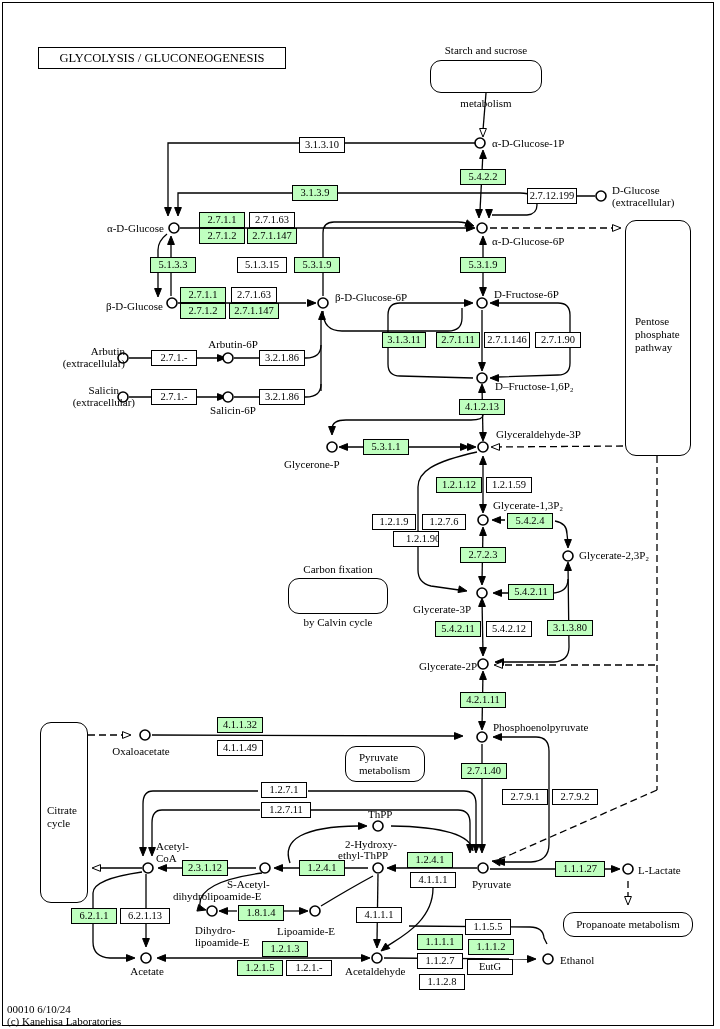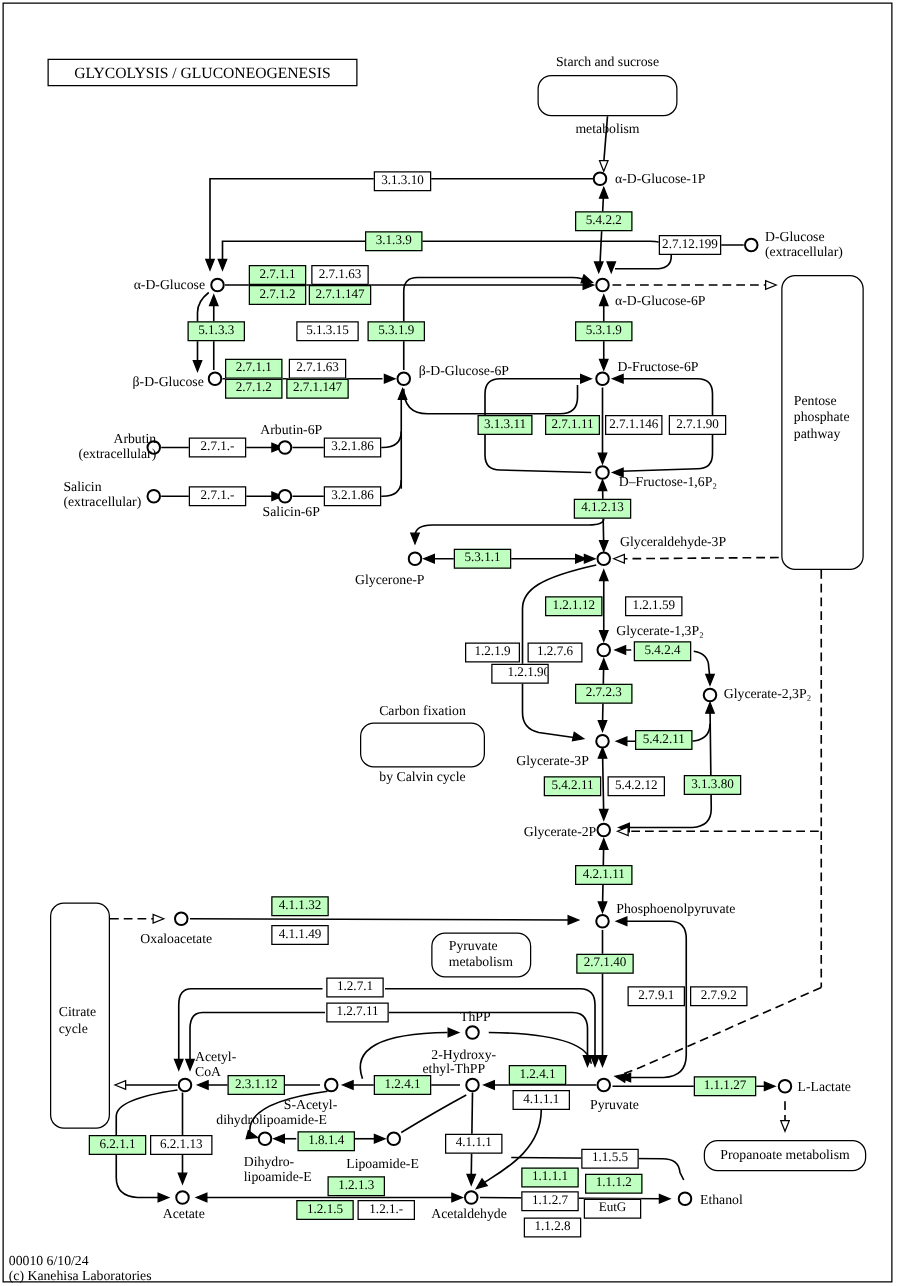--- a/index.html
+++ b/index.html
@@ -239,21 +239,21 @@
       <div class="ec" style="left: 259px; top: 350px; width: 46px; height: 16px;">3.2.1.86</div>
       <div class="ec" style="left: 151px; top: 389px; width: 46px; height: 16px;">2.7.1.-</div>
       <div class="ec" style="left: 259px; top: 389px; width: 46px; height: 16px;">3.2.1.86</div>
       <div class="ec g" style="background: rgb(191, 255, 191); left: 382px; top: 332px; width: 44px; height: 16px;">3.1.3.11</div>
       <div class="ec g" style="background: rgb(191, 255, 191); left: 436px; top: 332px; width: 44px; height: 16px;">2.7.1.11</div>
       <div class="ec" style="left: 484px; top: 332px; width: 46px; height: 16px;">2.7.1.146</div>
       <div class="ec" style="left: 535px; top: 332px; width: 46px; height: 16px;">2.7.1.90</div>
       <div class="ec g" style="background: rgb(191, 255, 191); left: 459px; top: 399px; width: 46px; height: 16px;">4.1.2.13</div>
       <div class="ec g" style="background: rgb(191, 255, 191); left: 363px; top: 439px; width: 46px; height: 16px;">5.3.1.1</div>
       <div class="ec g" style="background: rgb(191, 255, 191); left: 436px; top: 477px; width: 46px; height: 16px;">1.2.1.12</div>
-      <div class="ec" style="left: 500px; top: 477px; width: 46px; height: 16px;">1.2.1.59</div>
+      <div class="ec" style="left: 486px; top: 477px; width: 46px; height: 16px;">1.2.1.59</div>
       <div class="ec" style="left: 372px; top: 514px; width: 44px; height: 16px;">1.2.1.9</div>
       <div class="ec" style="left: 422px; top: 514px; width: 44px; height: 16px;">1.2.7.6</div>
       <div class="ec g" style="background: rgb(191, 255, 191); left: 507px; top: 513px; width: 46px; height: 16px;">5.4.2.4</div>
       <div class="ec" style="left: 393px; top: 531px; width: 46px; height: 16px; padding-left: 12px;">1.2.1.90</div>
       <div class="ec g" style="background: rgb(191, 255, 191); left: 460px; top: 547px; width: 46px; height: 16px;">2.7.2.3</div>
       <div class="ec g" style="background: rgb(191, 255, 191); left: 508px; top: 584px; width: 46px; height: 16px;">5.4.2.11</div>
       <div class="ec g" style="background: rgb(191, 255, 191); left: 435px; top: 621px; width: 46px; height: 16px;">5.4.2.11</div>
       <div class="ec" style="left: 486px; top: 621px; width: 46px; height: 16px;">5.4.2.12</div>
       <div class="ec g" style="background: rgb(191, 255, 191); left: 547px; top: 620px; width: 46px; height: 16px;">3.1.3.80</div>
       <div class="ec g" style="background: rgb(191, 255, 191); left: 460px; top: 692px; width: 46px; height: 16px;">4.2.1.11</div>
@@ -309,21 +309,21 @@
       <div class="lbl" style="left: 495px; top: 380px;">
         <div>D–Fructose-1,6P₂</div>
       </div>
       <div class="lbl" style="left: 125px; top: 345px; transform: translateX(-100%); text-align: right;">
         <div>Arbutin</div>
         <div>(extracellular)</div>
       </div>
       <div class="lbl" style="left: 233px; top: 338px; transform: translateX(-50%); text-align: center;">
         <div>Arbutin-6P</div>
       </div>
-      <div class="lbl" style="left: 113px; top: 384px; transform: translateX(-100%); text-align: left;">
+      <div class="lbl" style="left: 135px; top: 384px; transform: translateX(-100%); text-align: center;">
         <div>Salicin</div>
         <div>(extracellular)</div>
       </div>
       <div class="lbl" style="left: 233px; top: 404px; transform: translateX(-50%); text-align: center;">
         <div>Salicin-6P</div>
       </div>
       <div class="lbl" style="left: 496px; top: 428px;">
         <div>Glyceraldehyde-3P</div>
       </div>
       <div class="lbl" style="left: 284px; top: 458px;">

